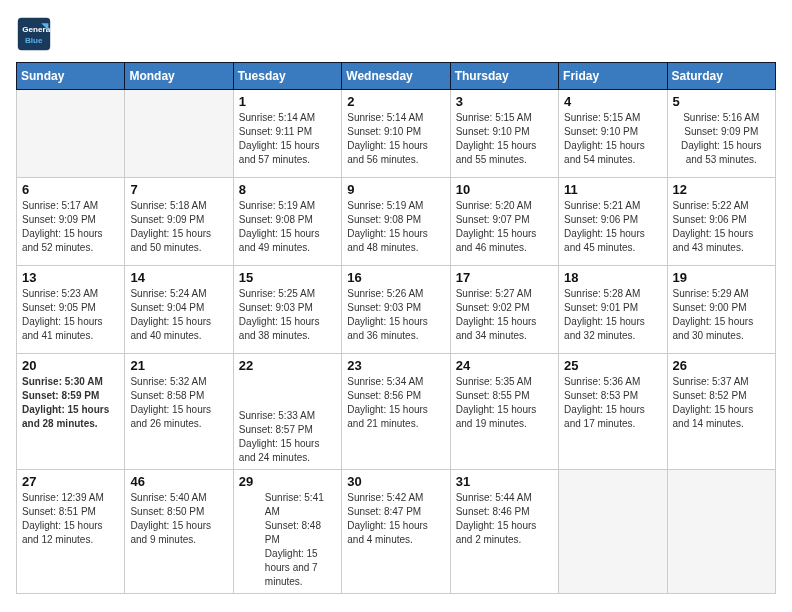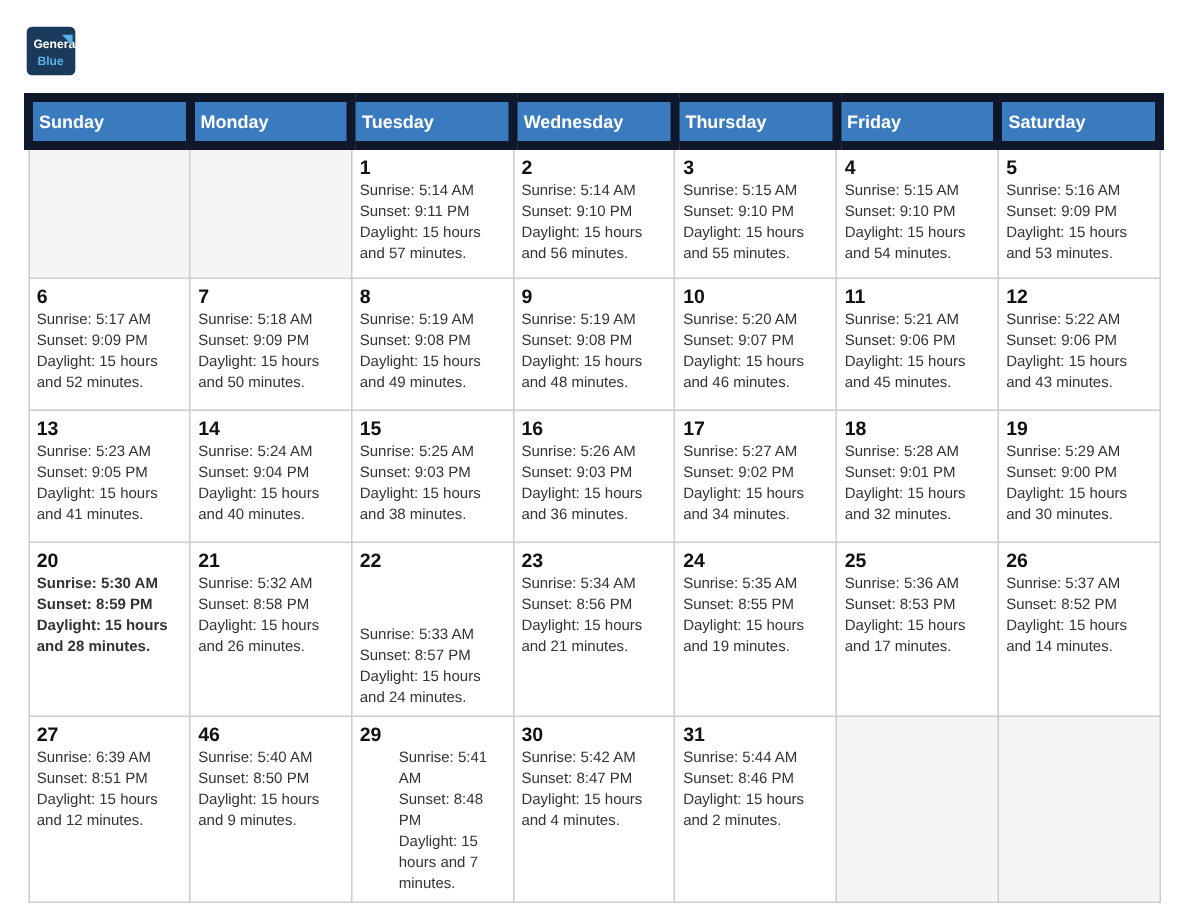--- a/index.html
+++ b/index.html
@@ -48,21 +48,21 @@
       border-collapse: collapse;
       border: 1px solid #bbb;
     }
     .calendar th {
       background-color: #3a7abf;
       color: #fff;
       font-size: 12px;
       font-weight: bold;
       padding: 6px 4px;
       text-align: left;
-      border: 6px solid #0f172a;
+      border: 1px solid #0f172a;
     }
     .calendar td {
       border: 1px solid #ccc;
       vertical-align: top;
       padding: 4px 5px;
       width: 108px;
       height: 88px;
       background: #fff;
       font-size: 10.5px;
       color: #222;
@@ -140,21 +140,21 @@
 Daylight: 15 hours and 55 minutes.</div>
         </td>
         <td>
           <span class="day-num">4</span>
           <div class="day-info" style="white-space: pre-line;">Sunrise: 5:15 AM
 Sunset: 9:10 PM
 Daylight: 15 hours and 54 minutes.</div>
         </td>
         <td>
           <span class="day-num">5</span>
-          <div class="day-info" style="white-space: pre-line;">Sunrise: 5:16 AM
+          <div class="day-info" style="white-space: pre-line; text-align: center;">Sunrise: 5:16 AM
 Sunset: 9:09 PM
 Daylight: 15 hours and 53 minutes.</div>
         </td>
       </tr>
       <tr>
         <td>
           <span class="day-num">6</span>
           <div class="day-info" style="white-space: pre-line;">Sunrise: 5:17 AM
 Sunset: 9:09 PM
 Daylight: 15 hours and 52 minutes.</div>
@@ -280,21 +280,21 @@
         <td>
           <span class="day-num">26</span>
           <div class="day-info" style="white-space: pre-line;">Sunrise: 5:37 AM
 Sunset: 8:52 PM
 Daylight: 15 hours and 14 minutes.</div>
         </td>
       </tr>
       <tr>
         <td>
           <span class="day-num">27</span>
-          <div class="day-info" style="white-space: pre-line;">Sunrise: 6:39 AM
+          <div class="day-info" style="white-space: pre-line;">Sunrise: 12:39 AM
 Sunset: 8:51 PM
 Daylight: 15 hours and 12 minutes.</div>
         </td>
         <td>
           <span class="day-num">46</span>
           <div class="day-info" style="white-space: pre-line;">Sunrise: 5:40 AM
 Sunset: 8:50 PM
 Daylight: 15 hours and 9 minutes.</div>
         </td>
         <td>

